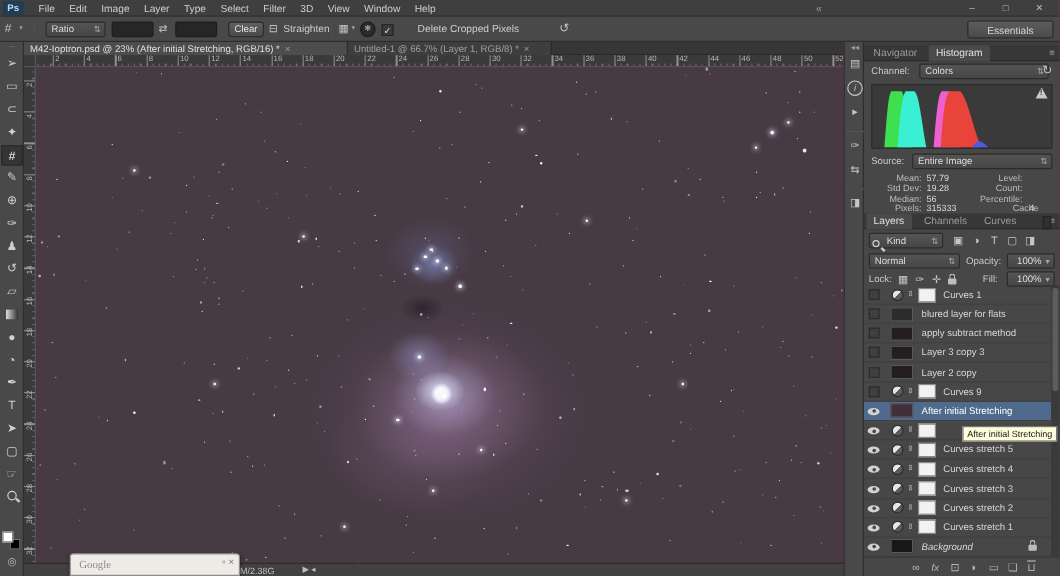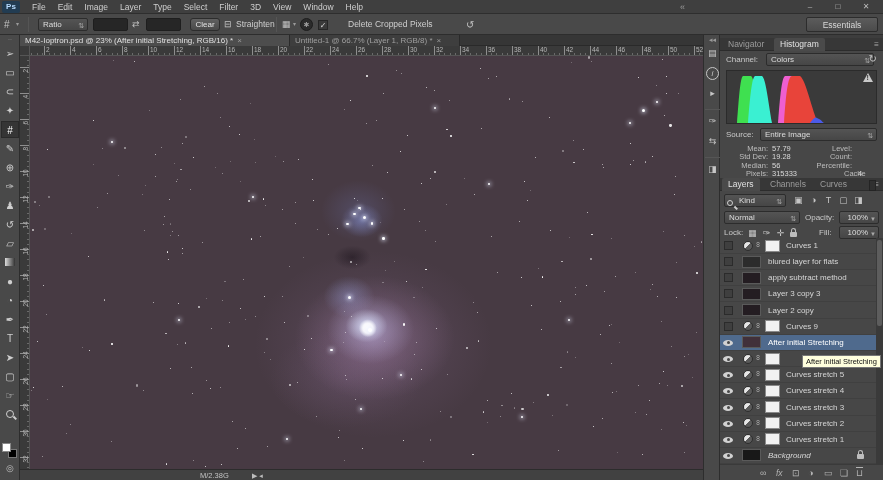--- a/index.html
+++ b/index.html
@@ -644,20 +644,24 @@
       <div class="bstar" style="left: 33%; top: 33%; width: 2px; height: 2px;"></div>
       <div class="bstar" style="left: 55%; top: 75%; width: 2px; height: 2px;"></div>
       <div class="bstar" style="left: 73%; top: 85%; width: 2px; height: 2px;"></div>
     </div>
 
   <div id="statusbar" class="abs">
     <span id="doc-size">M/2.38G</span>
     <span id="status-arrow">▶ ◂</span>
   </div>
 
+  <div id="googlewin" class="abs">
+    <span id="google-title">Google</span>
+    <span id="google-controls">▫  ×</span>
+  </div>
 
   <div id="dockstrip" class="abs">
     <div id="dock-header">◂◂</div>
   <div class="dock-icon" style="top: 12px;">▤</div>
       <div class="dock-icon icirc" style="top: 32px;">i</div>
       <div class="dock-icon" style="top: 52px;">▸</div>
       <div class="dock-sep" style="top: 74px;"></div>
       <div class="dock-icon" style="top: 80px;">✑</div>
       <div class="dock-icon" style="top: 100px;">⇆</div>
       <div class="dock-sep" style="top: 122px;"></div>

